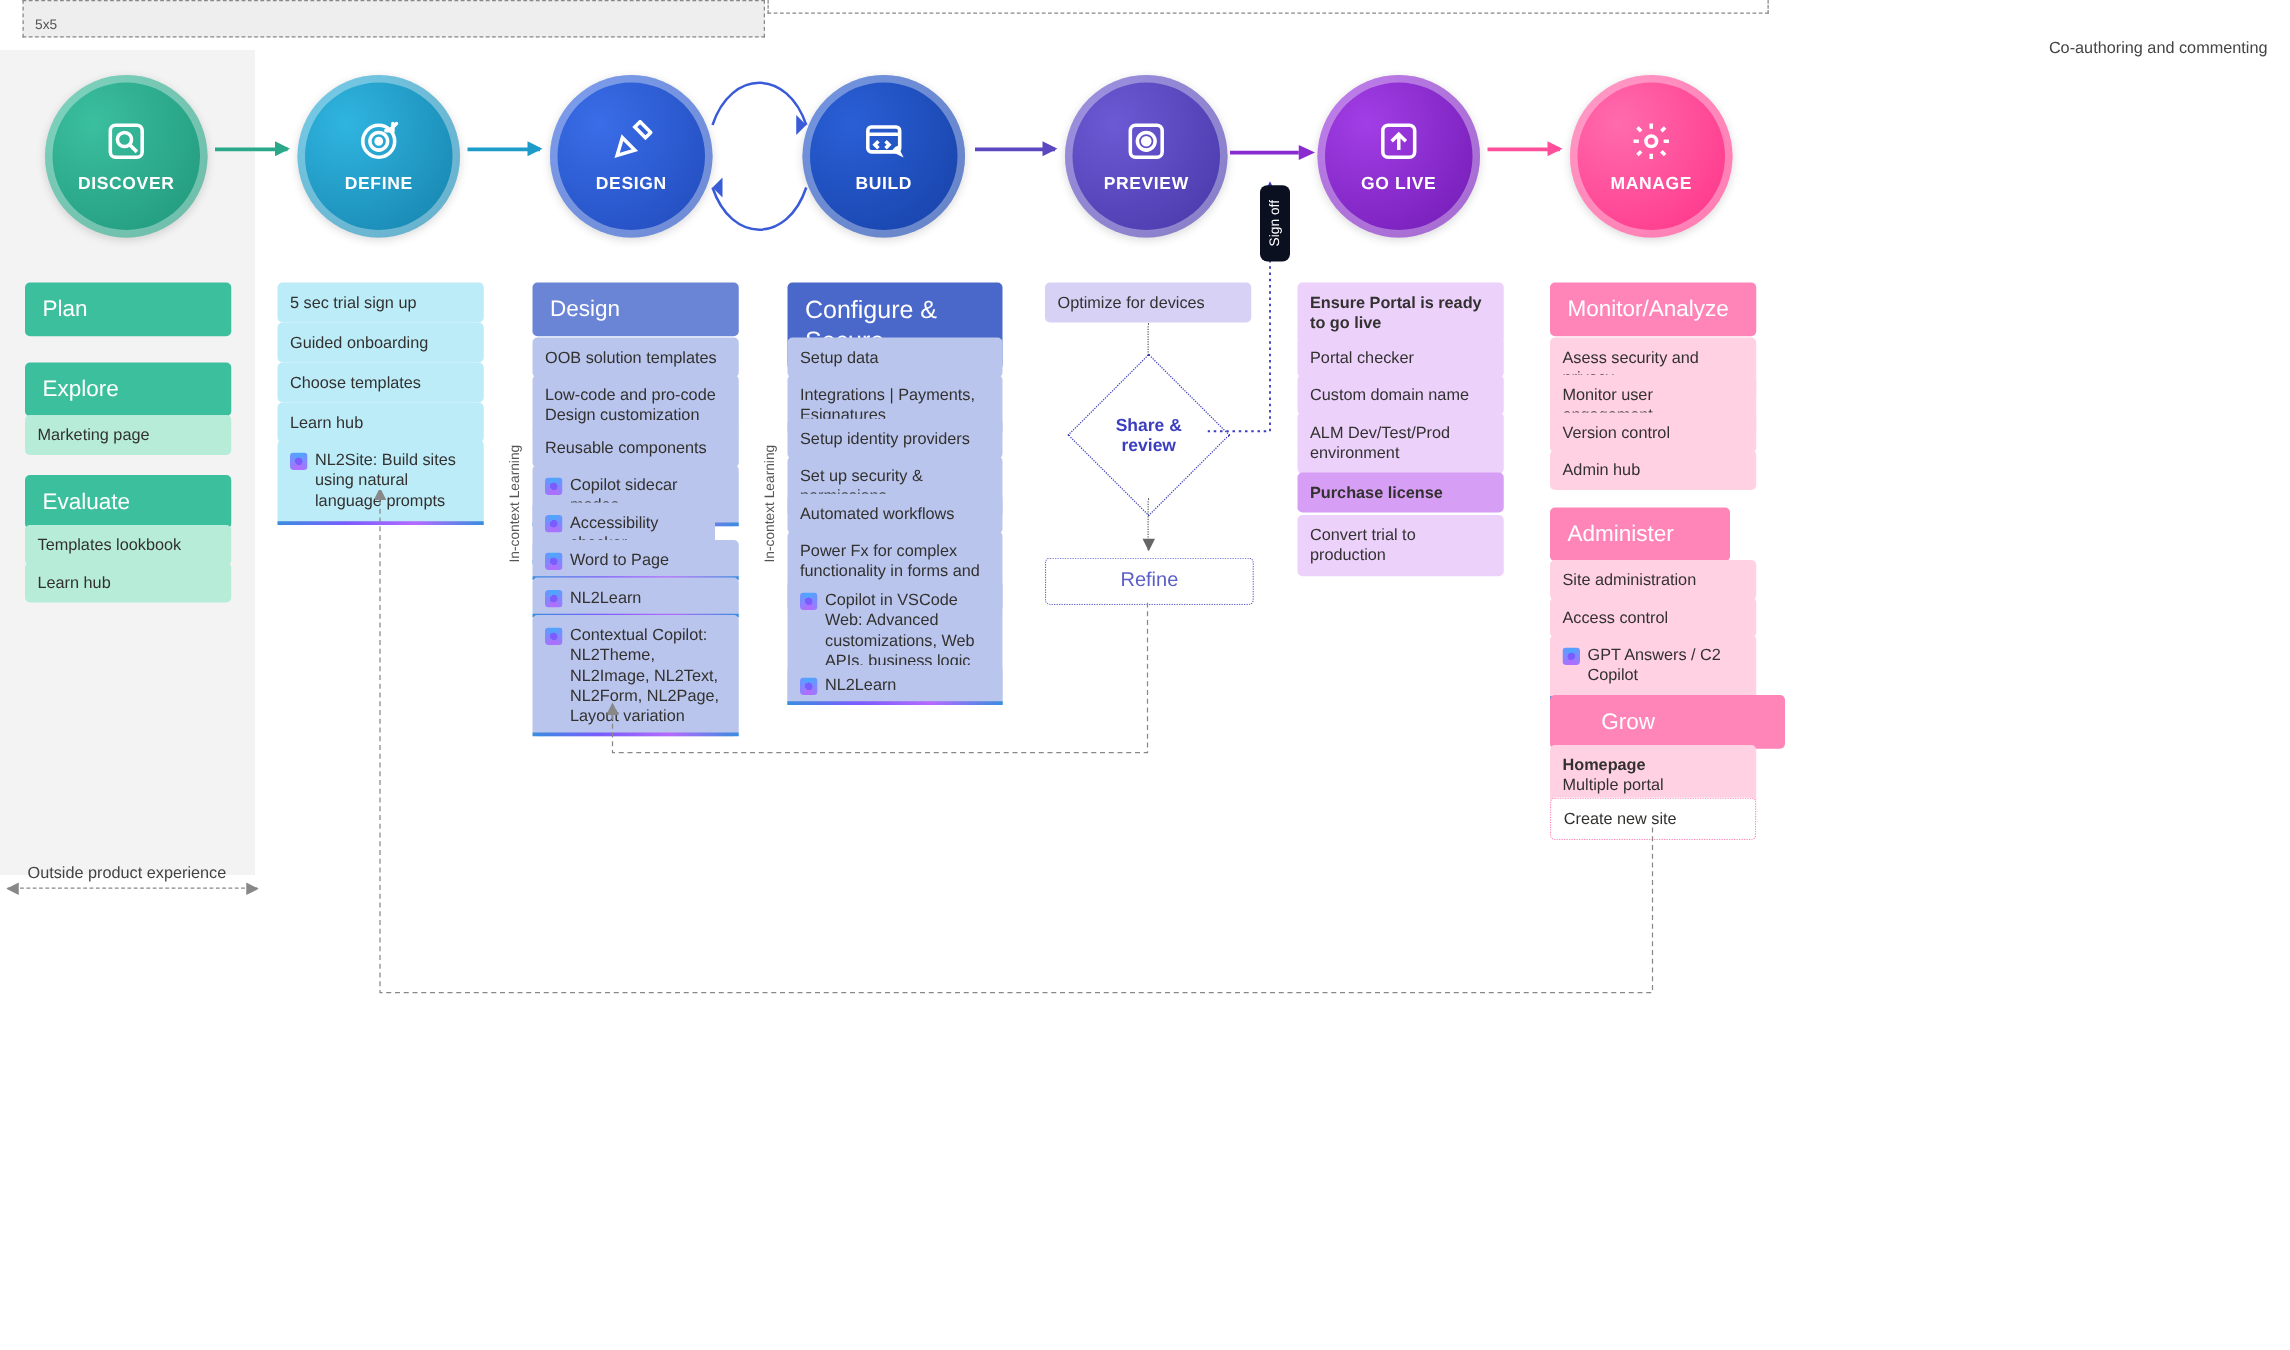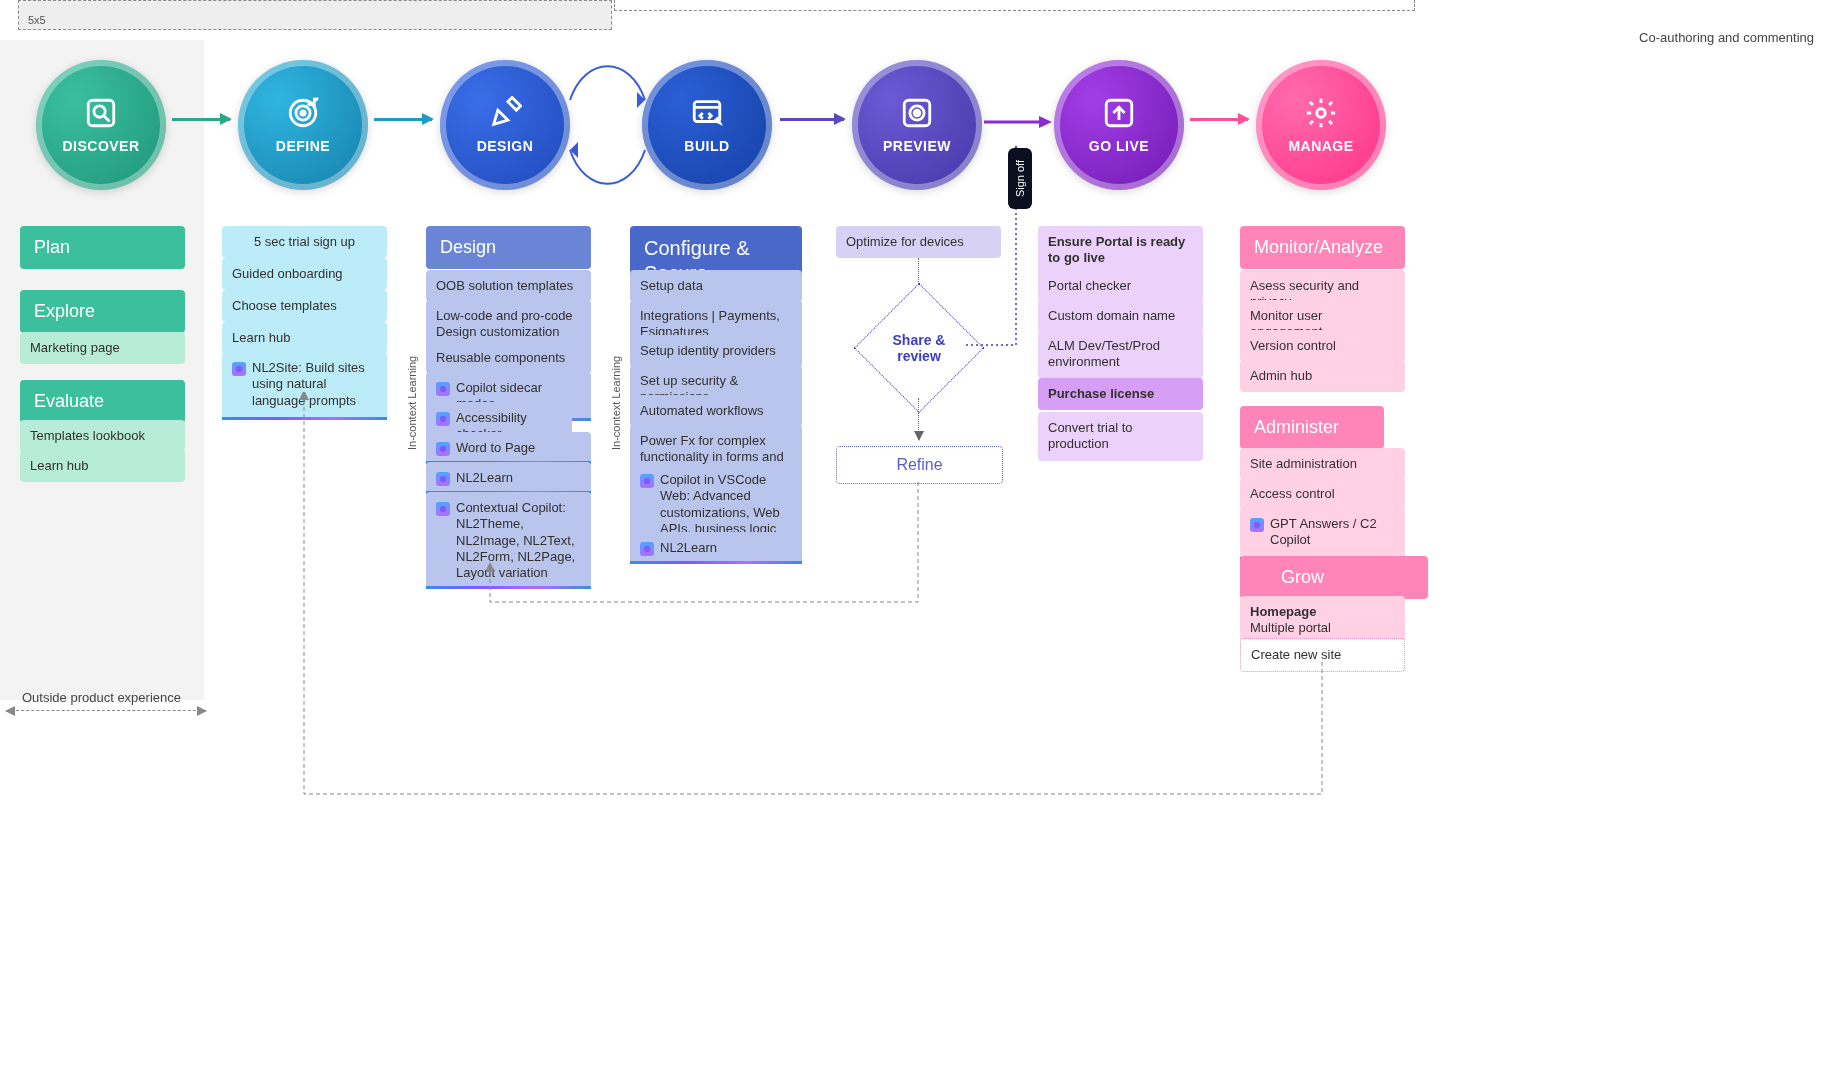--- a/index.html
+++ b/index.html
@@ -120,21 +120,21 @@
       <polygon points="55,4 68,10 55,16" fill="#8a2bd0"></polygon>
     </svg>
 
   <div class="card hdr" style="left:20px;top:226px;width:165px;background:#3cbf9c;">Plan</div>
   <div class="card hdr" style="left:20px;top:290px;width:165px;background:#3cbf9c;">Explore</div>
   <div class="card" style="left:20px;top:332px;width:165px;background:#b7ecd9;">Marketing page</div>
   <div class="card hdr" style="left:20px;top:380px;width:165px;background:#3cbf9c;">Evaluate</div>
   <div class="card" style="left:20px;top:420px;width:165px;background:#b7ecd9;">Templates lookbook</div>
   <div class="card" style="left:20px;top:450px;width:165px;background:#b7ecd9;">Learn hub</div>
 
-  <div class="card" style="left:222px;top:226px;width:165px;background:#bcecf8;text-align:center;">5 sec trial sign up</div>
+  <div class="card" style="left:222px;top:226px;width:165px;background:#bcecf8;">5 sec trial sign up</div>
   <div class="card" style="left:222px;top:258px;width:165px;background:#bcecf8;">Guided onboarding</div>
   <div class="card" style="left:222px;top:290px;width:165px;background:#bcecf8;">Choose templates</div>
   <div class="card" style="left:222px;top:322px;width:165px;background:#bcecf8;">Learn hub</div>
   <div class="card ai" style="left:222px;top:352px;width:165px;background:#bcecf8;padding-bottom:11px;">
     <span class="spark"></span>
     <span>NL2Site: Build sites using natural language prompts</span>
     <span class="ai-underline"></span>
   </div>
 
   <div class="sidelabel" style="left:406px;top:320px;height:130px;">In-context Learning</div>

